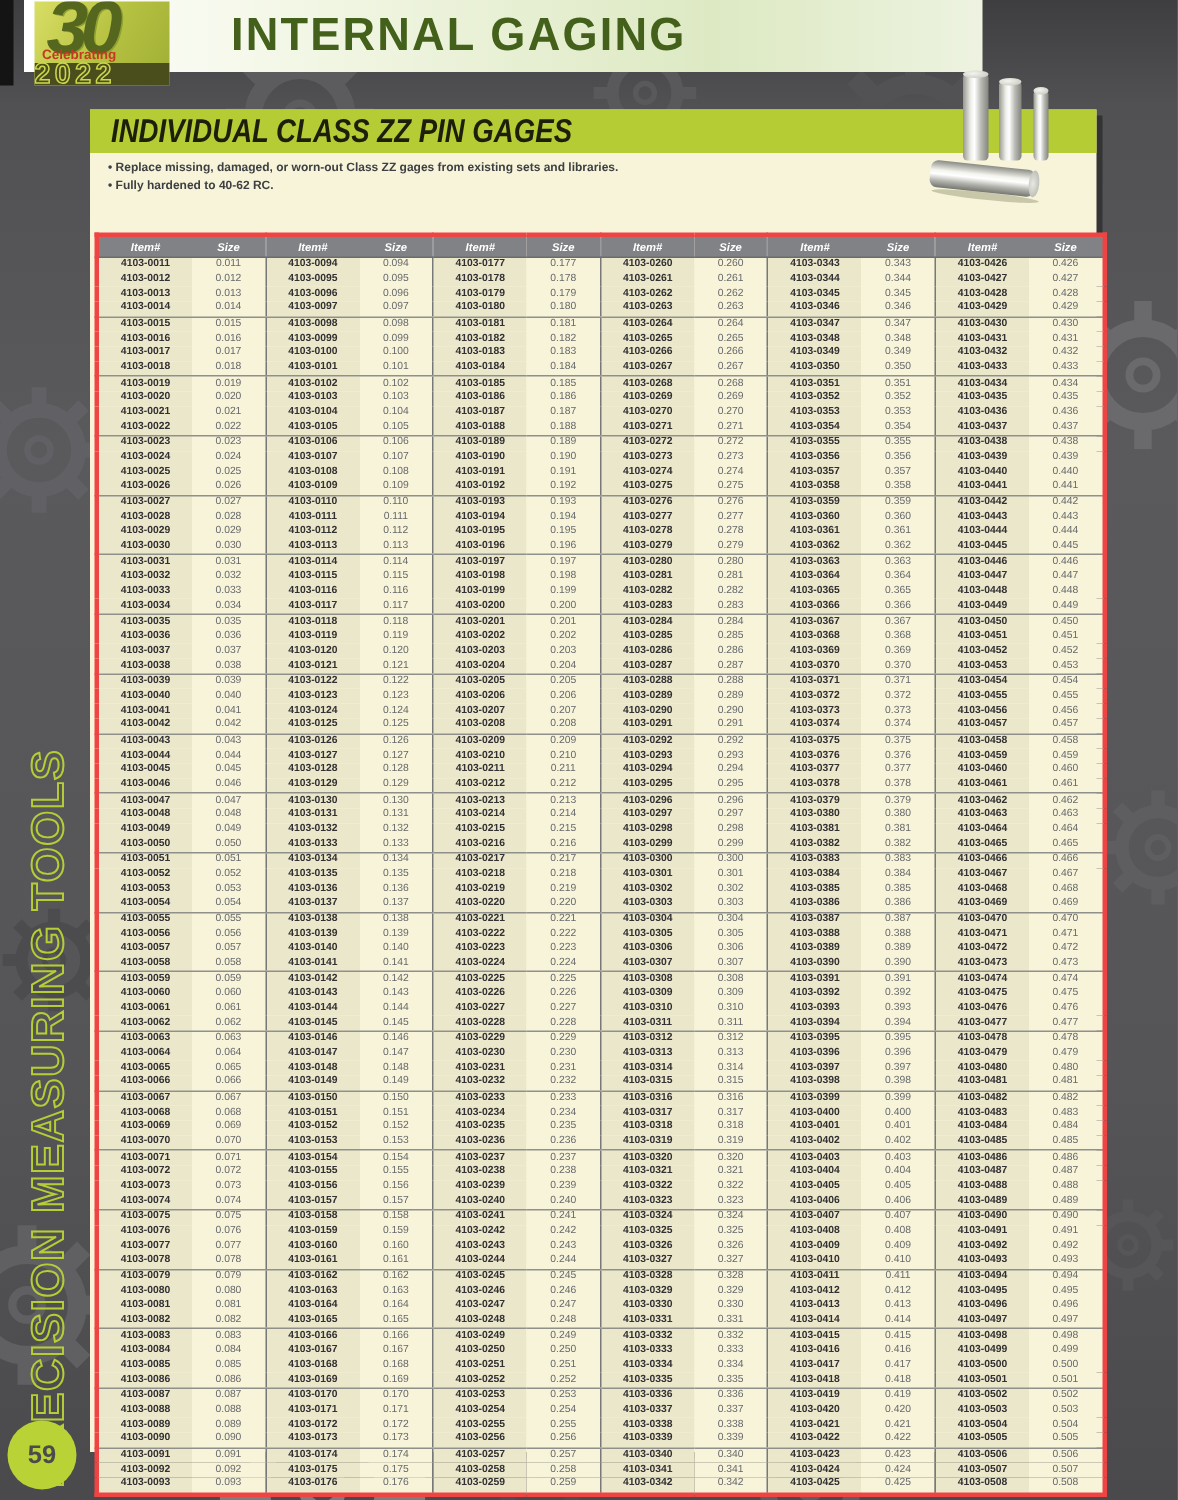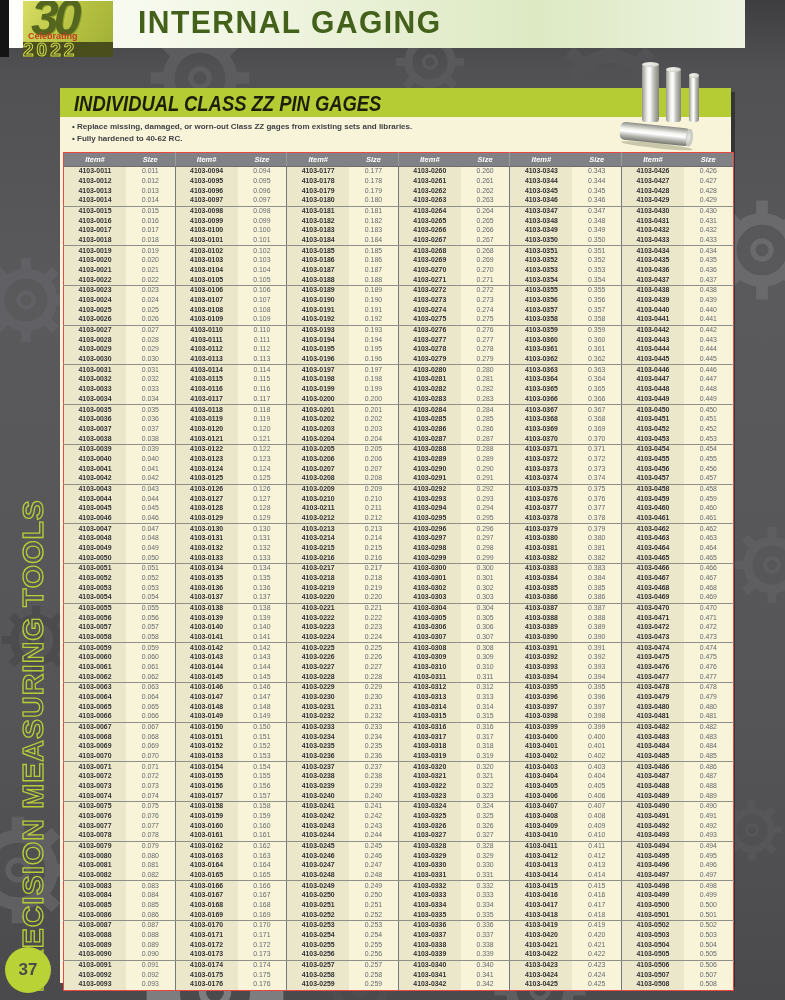--- a/index.html
+++ b/index.html
@@ -2,21 +2,21 @@
 <html><head>
 <meta charset="utf-8">
 <style>
   html,body{margin:0;padding:0;background:#333;}
   .page{position:relative;width:785px;height:1000px;overflow:hidden;
         font-family:"Liberation Sans",sans-serif;
         background:linear-gradient(180deg,#3e3e40 0%,#515154 7%,#5a5a5d 30%,#555558 72%,#4a4a4d 100%);}
   .bg-gears{position:absolute;left:0;top:0;z-index:1;pointer-events:none;}
 
   
-  .top-band{position:absolute;left:0;top:0;width:745px;height:48px;z-index:3;
+  .top-band{position:absolute;left:16px;top:0;width:639px;height:48px;z-index:3;
             background:linear-gradient(90deg,#ffffff 0%,#f3f7e6 28%,#dde9c3 72%,#edf3e0 100%);}
   .page-title{position:absolute;left:138px;top:5px;margin:0;font-size:31px;font-weight:700;
               color:#44611c;letter-spacing:1.5px;transform:scaleX(.97);transform-origin:left top;white-space:nowrap;}
   .logo-strip{position:absolute;left:0;top:0;width:9px;height:57px;background:#141414;z-index:4;}
   .logo{position:absolute;left:23px;top:1px;width:90px;height:56px;z-index:4;overflow:hidden;
         background:linear-gradient(120deg,#d9de64,#b4c040 55%,#9fae35);}
   .logo-num{position:absolute;left:8px;top:-12px;font-size:50px;font-weight:800;font-style:italic;
             color:#55661f;letter-spacing:-5px;text-shadow:1px 1px 0 #8ea02e;}
   .logo-celebrating{position:absolute;left:5px;bottom:16px;font-size:9px;font-weight:700;color:#c23b21;}
   .logo-year{position:absolute;left:0;bottom:0;width:100%;height:15px;background:#4a4e1c;
@@ -26,21 +26,21 @@
   
   .sidebar-text{position:absolute;left:16px;top:992px;z-index:3;transform:rotate(-90deg);transform-origin:0 0;
                 white-space:nowrap;font-size:30px;font-weight:700;letter-spacing:1px;
                 color:transparent;-webkit-text-stroke:1.3px #b7cd36;}
   .page-number-badge{position:absolute;left:5px;top:947px;width:46px;height:46px;border-radius:50%;
                      background:#b9d235;z-index:5;display:flex;align-items:center;justify-content:center;}
   .page-number-badge span{font-size:17px;font-weight:700;color:#4b4b4d;}
 
   
   .panel{position:absolute;left:60px;top:73px;width:671px;height:895px;background:#f7f4da;z-index:4;
-         box-shadow:4px 4px 0 rgba(15,15,15,.45);margin-top:15px;}
+         box-shadow:4px 4px 0 rgba(15,15,15,.45);}
   .section-bar{position:absolute;left:0;top:0;width:100%;height:29px;background:#b5cc35;}
   .section-title{position:absolute;left:14px;top:3px;font-size:20px;font-weight:800;font-style:italic;
                  color:#1d1f0b;white-space:nowrap;transform:scaleX(.92) scaleY(1.1);transform-origin:left top;}
   ul.bullets{margin:0;padding:0;list-style:none;position:absolute;font-size:8px;line-height:11.5px;color:#3e3f42;}
   ul.bullets li::before{content:"• ";font-weight:700;}
   .bullets-left{left:12px;top:33px;width:400px;font-weight:bold;}
   .bullets-right{left:416px;top:33px;width:160px;}
 
   
   .photo{position:absolute;left:558px;top:-26px;width:125px;height:100px;z-index:6;}
@@ -52,22 +52,22 @@
   .pin2{left:48px;top:7px;width:15px;height:53px;}
   .pin3{left:71px;top:13px;width:10px;height:47px;}
   .pinH{position:absolute;left:2px;top:63px;width:70px;height:18px;border-radius:5px;transform:rotate(6deg);
         background:linear-gradient(180deg,#8b8b85,#f3f3ee 35%,#ffffff 50%,#b3b3ad 75%,#767670);}
   .pinH::before{content:"";position:absolute;right:-3px;top:0;width:7px;height:100%;border-radius:50%;
         background:radial-gradient(ellipse at 40% 50%,#e9e9e4,#b0b0aa);}
   .pinH::after{content:"";position:absolute;left:2px;bottom:-5px;width:72px;height:5px;border-radius:50%;
         background:rgba(95,95,60,.30);}
 
   
-  .gage-table{position:absolute;left:3px;top:64px;width:664px;border-collapse:collapse;table-layout:fixed;
-              border:1px solid #ef4444;}
+  .gage-table{position:absolute;left:3px;top:82px;width:664px;border-collapse:collapse;table-layout:fixed;
+              border:3px solid #ef4444;}
   .gage-table th{background:#818285;color:#ffffff;font-size:7.5px;font-style:italic;font-weight:700;
                  height:13px;padding:0;border-bottom:1px solid #6b6c6e;}
   th.item-head{width:62px;border-left:1px solid #9a9b9d;}
   th.item-head:first-child{border-left:none;}
   th.size-head{width:48.6px;}
   .gage-table td{height:9.68px;padding:0;text-align:center;line-height:1;font-size:6.9px;}
   td.item-cell{background:#ebe7ca;font-weight:700;color:#323033;border-left:1px solid #77787a;}
   td.item-cell:first-child{border-left:none;}
   td.size-cell{background:#f7f4da;color:#67686b;}
   tr.group-end td{border-bottom:1px solid #8f9089;}
@@ -104,21 +104,21 @@
   </div>
   <div class="logo-strip"></div>
   <div class="logo">
     <div class="logo-num">30</div>
     <div class="logo-celebrating">Celebrating</div>
     <div class="logo-year">2022</div>
   </div>
 
   <div class="sidebar-text">PRECISION MEASURING TOOLS</div>
   <div class="page-number-badge">
-    <span>37</span>
+    <span>59</span>
   </div>
 
   <div class="panel">
     <div class="section-bar">
       <span class="section-title">INDIVIDUAL CLASS ZZ PIN GAGES</span>
     </div>
 
     <ul class="bullets bullets-left">
         <li>Replace missing, damaged, or worn-out Class ZZ gages from existing sets and libraries.</li>
         <li>Fully hardened to 40-62 RC.</li>

